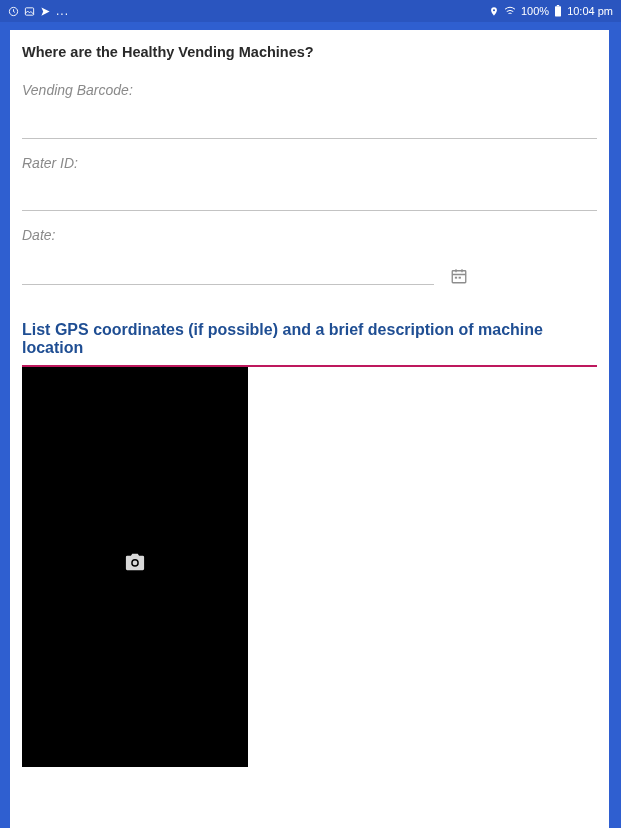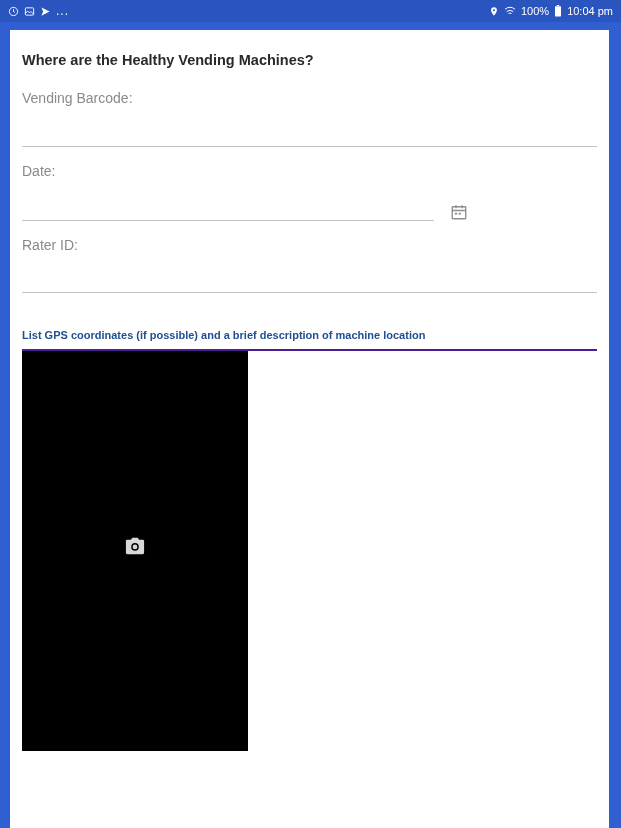--- a/index.html
+++ b/index.html
@@ -94,35 +94,36 @@
     border-radius: 50%;
     background: #ffffff;
   }
 
   
   .sheet {
     margin: 8px 12px 0 10px;
     background: #ffffff;
     flex: 1 1 auto;
     overflow: hidden;
-    padding: 18px 12px 0 12px;
+    padding: 10px 12px 0 12px;
   }
 
   .form-heading {
     font-size: 14.5px;
     font-weight: bold;
     color: #2a2a2a;
     margin: 4px 0 22px 0;
   }
 
   .field { margin-bottom: 16px; }
   .field-label {
     font-size: 14px;
     color: #8a8a8a;
     margin-bottom: 22px;
+    font-style: italic;
   }
   .field-input {
     border: none;
     border-bottom: 1px solid #c3c3c3;
     width: 100%;
     height: 18px;
     font-size: 14px;
     color: #222;
     background: transparent;
     outline: none;
@@ -140,25 +141,25 @@
     height: 22px;
     display: flex;
     align-items: center;
     justify-content: center;
     cursor: pointer;
     margin-bottom: -2px;
   }
 
   .section-heading {
     margin-top: 36px;
-    font-size: 11px;
+    font-size: 16px;
     font-weight: bold;
     color: #1f4e93;
     padding-bottom: 8px;
-    border-bottom: 2px solid #4c1d95;
+    border-bottom: 2px solid #be185d;
   }
 
   .photo-label {
     font-size: 14px;
     color: #8a8a8a;
     margin: 20px 0 12px 0;
   }
   .photo-box {
     width: 226px;
     height: 400px;
@@ -222,43 +223,43 @@
     </div>
   </div>
 
 
   <div class="sheet">
 
     <div class="form-heading">Where are the Healthy Vending Machines?</div>
 
     <div class="field">
       <div class="field-label">Vending Barcode:</div>
+      <input class="field-input" type="text" value="" style="">
+    </div>
+
+    <div class="field">
+      <div class="field-label">Rater ID:</div>
       <input class="field-input" type="text" value="" style="">
     </div>
 
     <div class="field">
       <div class="field-label">Date:</div>
       <div class="date-row">
         <input class="field-input" type="text" value="" style="">
         <span class="date-icon">
           <svg width="18" height="18" viewBox="0 0 24 24" fill="none" stroke="#8d8d8d" stroke-width="1.8">
             <rect x="3" y="5" width="18" height="16" rx="1"></rect>
             <path d="M3 10h18M8 3v4M16 3v4"></path>
             <rect x="6.5" y="13" width="3" height="2.5" fill="#8d8d8d" stroke="none"></rect>
             <rect x="11.5" y="13" width="3" height="2.5" fill="#8d8d8d" stroke="none"></rect>
           </svg>
         </span>
       </div>
     </div>
 
-    <div class="field">
-      <div class="field-label">Rater ID:</div>
-      <input class="field-input" type="text" value="" style="">
-    </div>
-
     <div class="section-heading">List GPS coordinates (if possible) and a brief description of machine location</div>
 
 
     <div class="photo-box">
       <span class="camera-icon">
         <svg width="22" height="20" viewBox="0 0 24 22" fill="#d8d8d8">
           <path d="M9 2l-1.5 2H3.5A1.5 1.5 0 002 5.5v13A1.5 1.5 0 003.5 20h17a1.5 1.5 0 001.5-1.5v-13A1.5 1.5 0 0020.5 4h-4L15 2z"></path>
           <circle cx="12" cy="12" r="4.2" fill="#000000"></circle>
           <circle cx="12" cy="12" r="2.6" fill="#d8d8d8"></circle>
         </svg>

